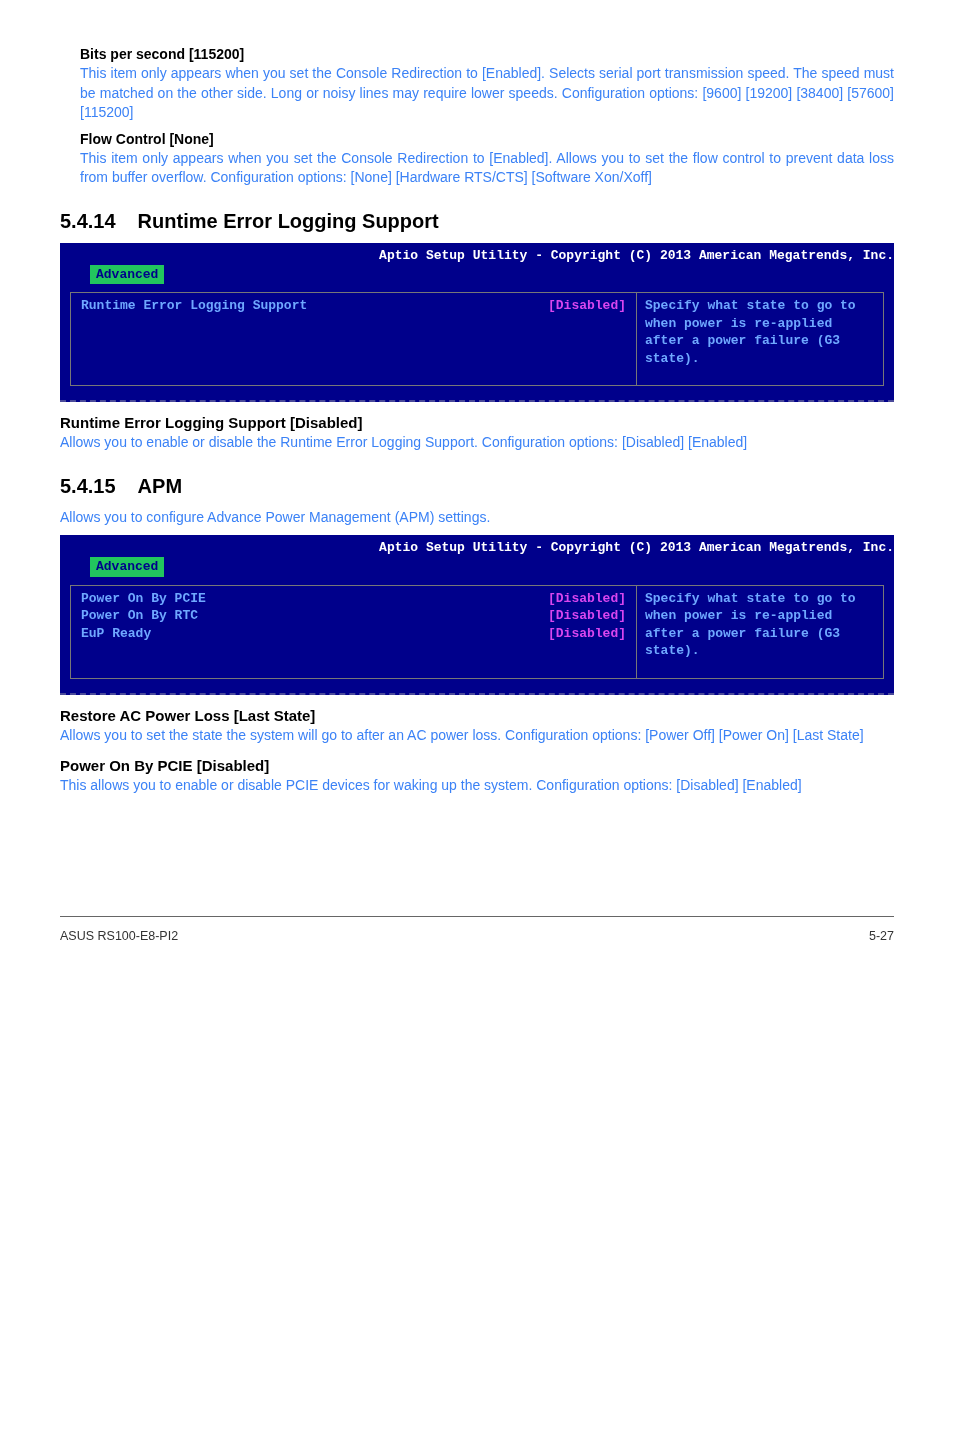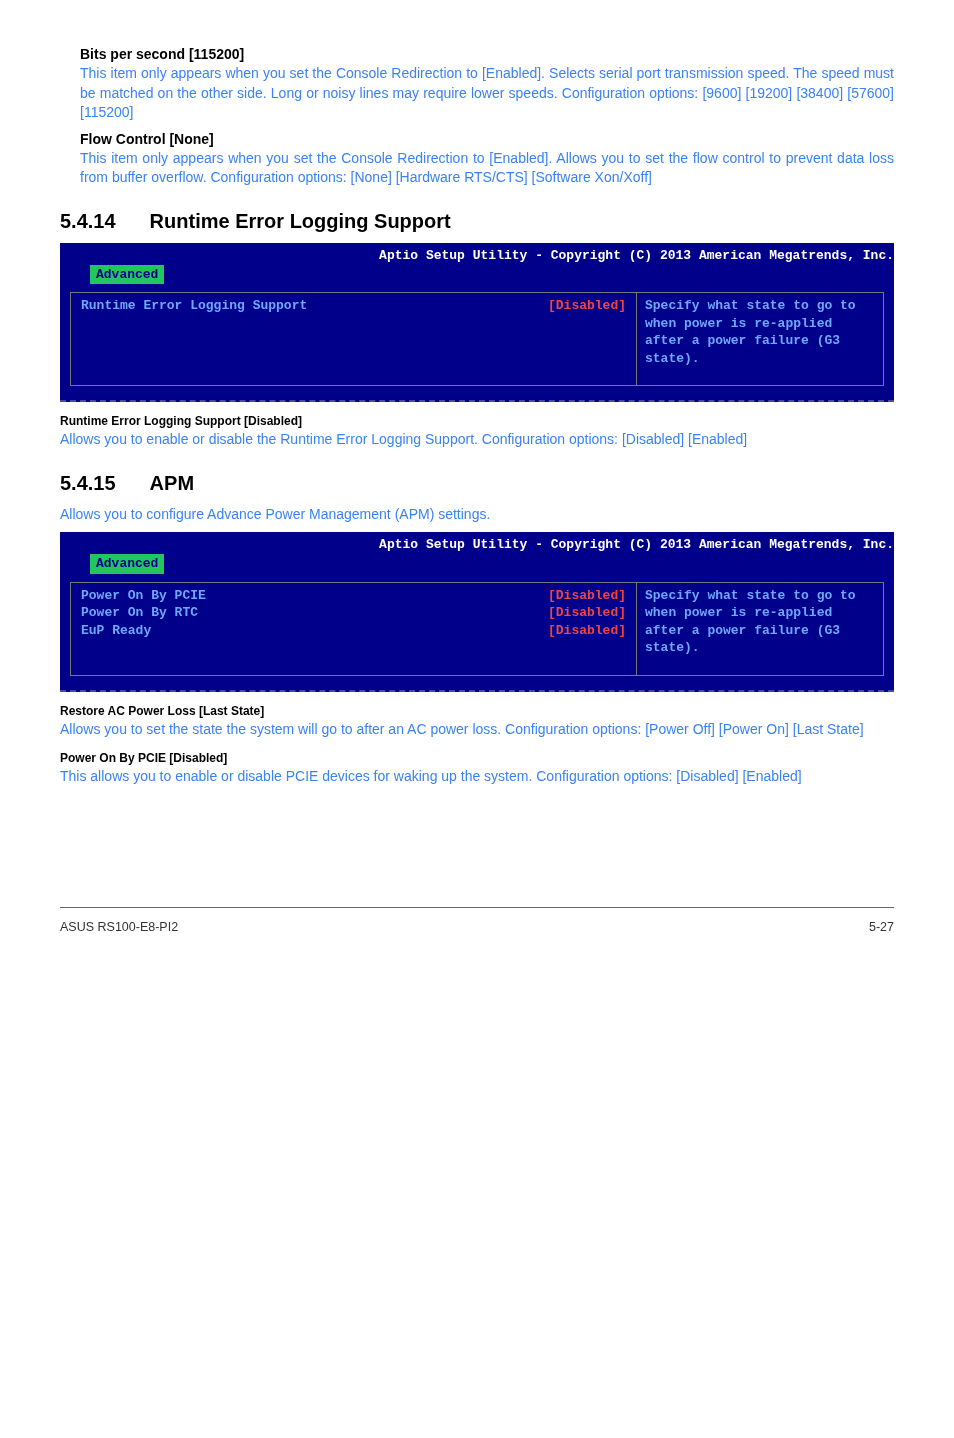--- a/index.html
+++ b/index.html
@@ -22,25 +22,25 @@
     font-weight: bold;
     margin-bottom: 2px;
     margin-top: 6px;
   }
   .section-heading {
     font-weight: bold;
     font-size: 20px;
     margin-top: 22px;
     margin-bottom: 10px;
     display: flex;
-    gap: 34px;
+    gap: 22px;
   }
   .sub-heading {
     font-weight: bold;
-    font-size: 12px;
+    font-size: 15px;
     margin-top: 12px;
     margin-bottom: 2px;
   }
   .bios-screen {
     background: #00008b;
     color: #fff;
     font-family: "Courier New", monospace;
     font-weight: bold;
     font-size: 13px;
     border-bottom: 2px dashed #4a4a9a;
@@ -78,21 +78,21 @@
     width: 248px;
     border: 1px solid #777;
     padding: 4px 8px 18px 8px;
     color: #6fa8ff;
   }
   .bios-row {
     display: flex;
     justify-content: space-between;
   }
   .bios-opt-label { color: #6fa8ff; }
-  .bios-opt-value { color: #ef4444; }
+  .bios-opt-value { color: #d946ef; }
   .footer {
     display: flex;
     justify-content: space-between;
     font-size: 12.5px;
     color: #333;
     margin-top: 120px;
     border-top: 1px solid #666;
     padding-top: 12px;
   }
   .indent { margin-left: 20px; }

